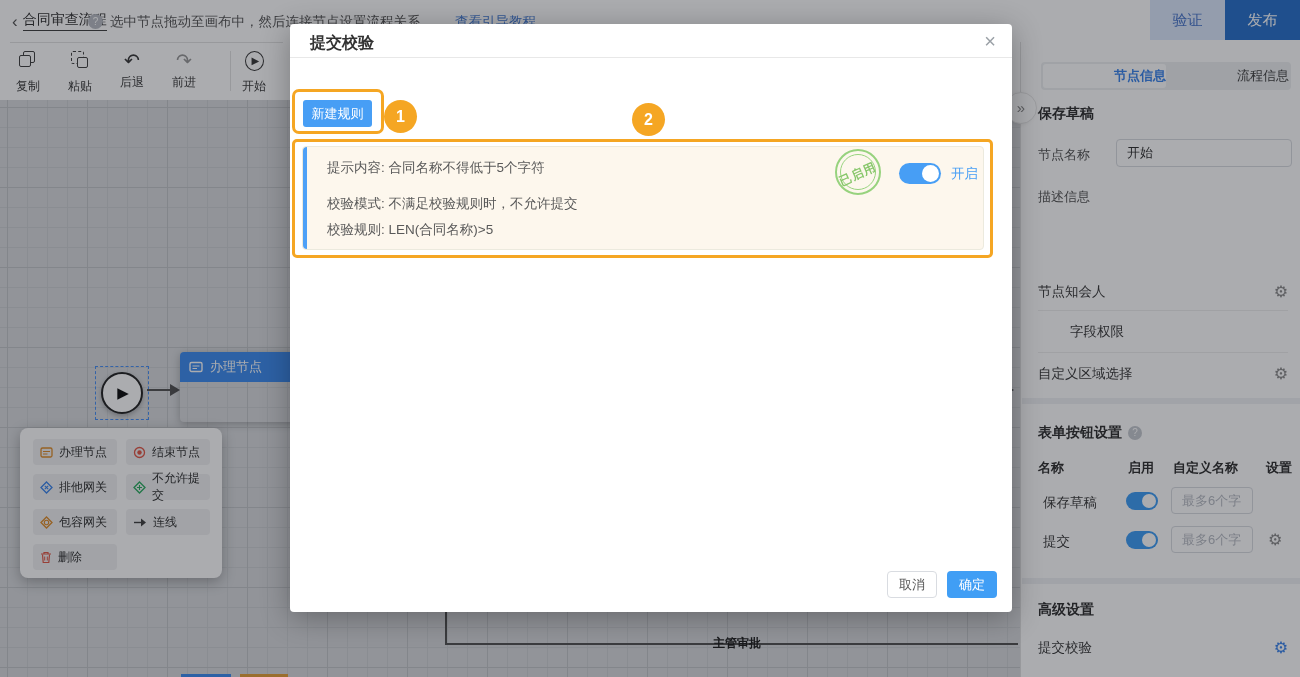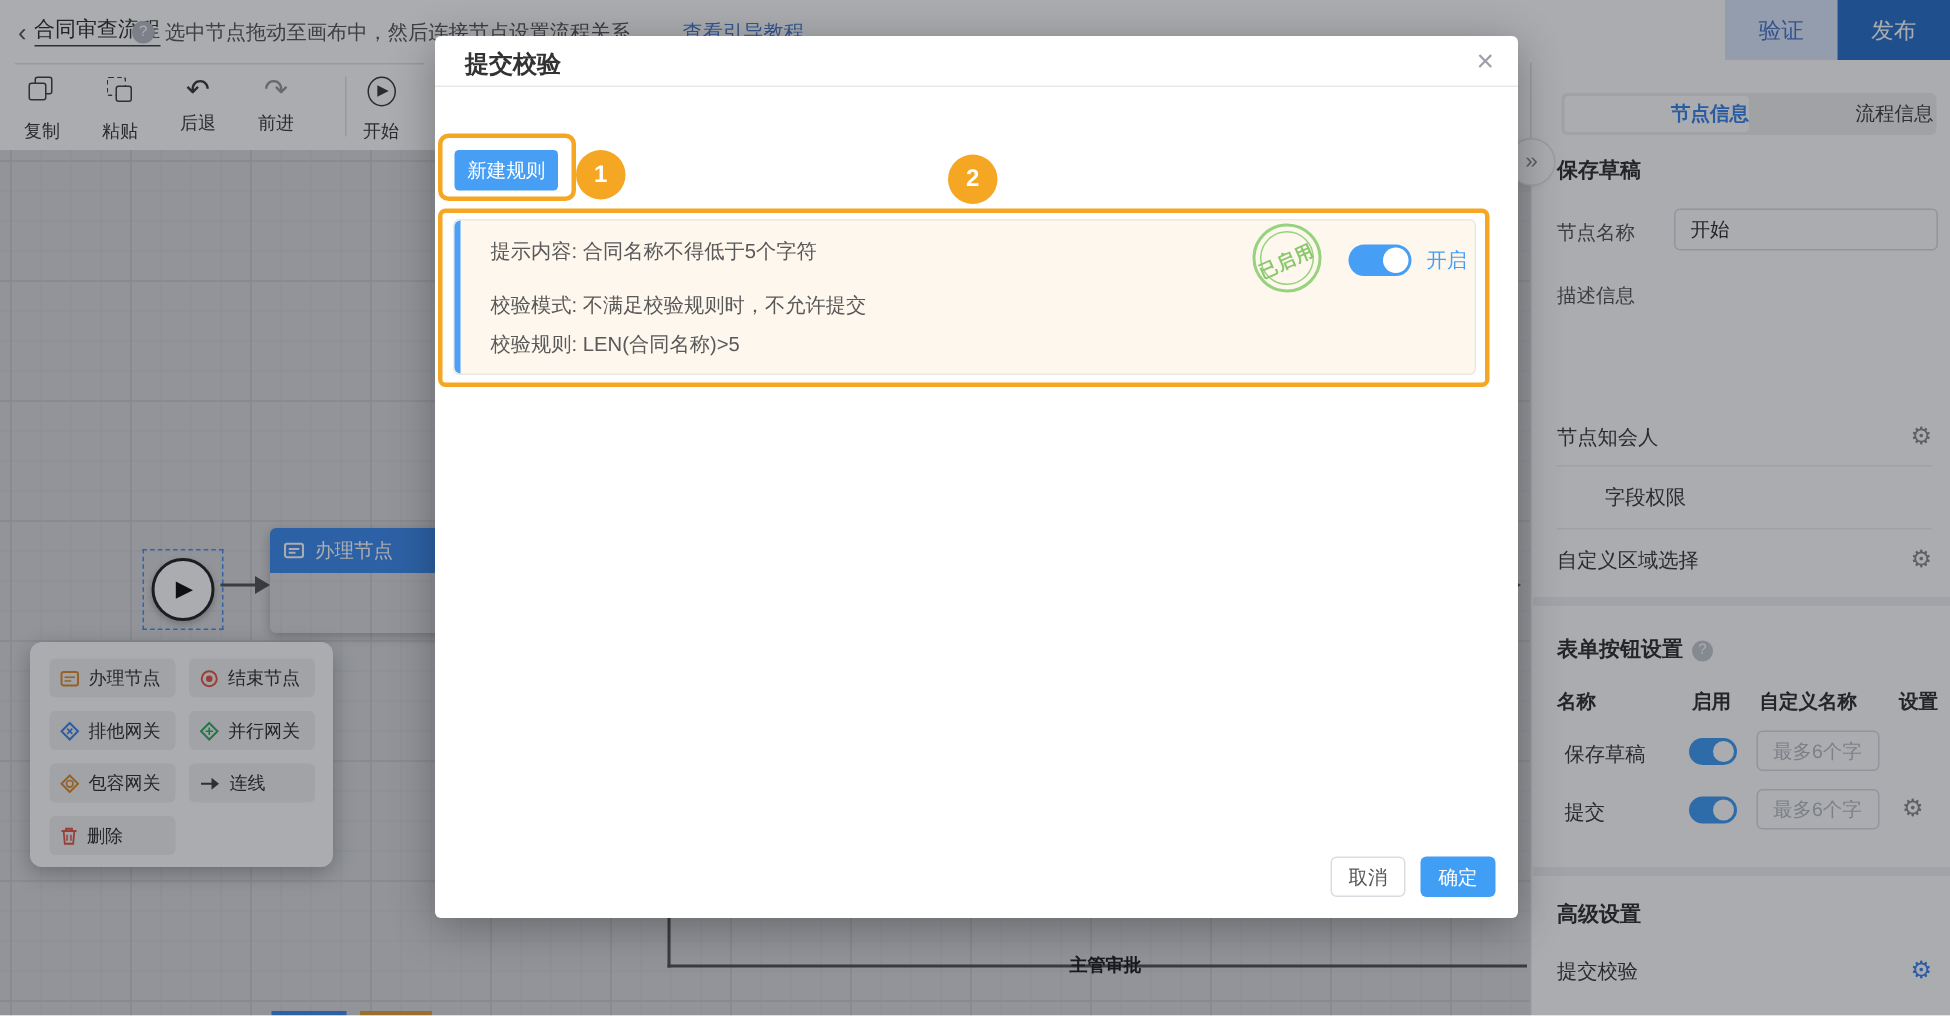--- a/index.html
+++ b/index.html
@@ -225,21 +225,21 @@
             <path d="M6.5 1 L12 6.5 L6.5 12 L1 6.5 Z" fill="none" stroke="#3e86ec" stroke-width="1.3"></path>
             <path d="M4.8 4.8l3.4 3.4M8.2 4.8l-3.4 3.4" stroke="#3e86ec" stroke-width="1.1"></path>
           </svg>
         <span>排他网关</span>
       </div>
       <div class="ctx-item">
         <svg width="13" height="13" viewBox="0 0 13 13">
             <path d="M6.5 1 L12 6.5 L6.5 12 L1 6.5 Z" fill="none" stroke="#2fae62" stroke-width="1.3"></path>
             <path d="M6.5 4v5M4 6.5h5" stroke="#2fae62" stroke-width="1.1"></path>
           </svg>
-        <span>并行网关</span>
+        <span>不允许提交</span>
       </div>
       <div class="ctx-item">
         <svg width="13" height="13" viewBox="0 0 13 13">
             <path d="M6.5 1 L12 6.5 L6.5 12 L1 6.5 Z" fill="none" stroke="#e08e2c" stroke-width="1.3"></path>
             <circle cx="6.5" cy="6.5" r="2.2" fill="none" stroke="#e08e2c" stroke-width="1.1"></circle>
           </svg>
         <span>包容网关</span>
       </div>
       <div class="ctx-item">
         <svg width="14" height="13" viewBox="0 0 14 13">

